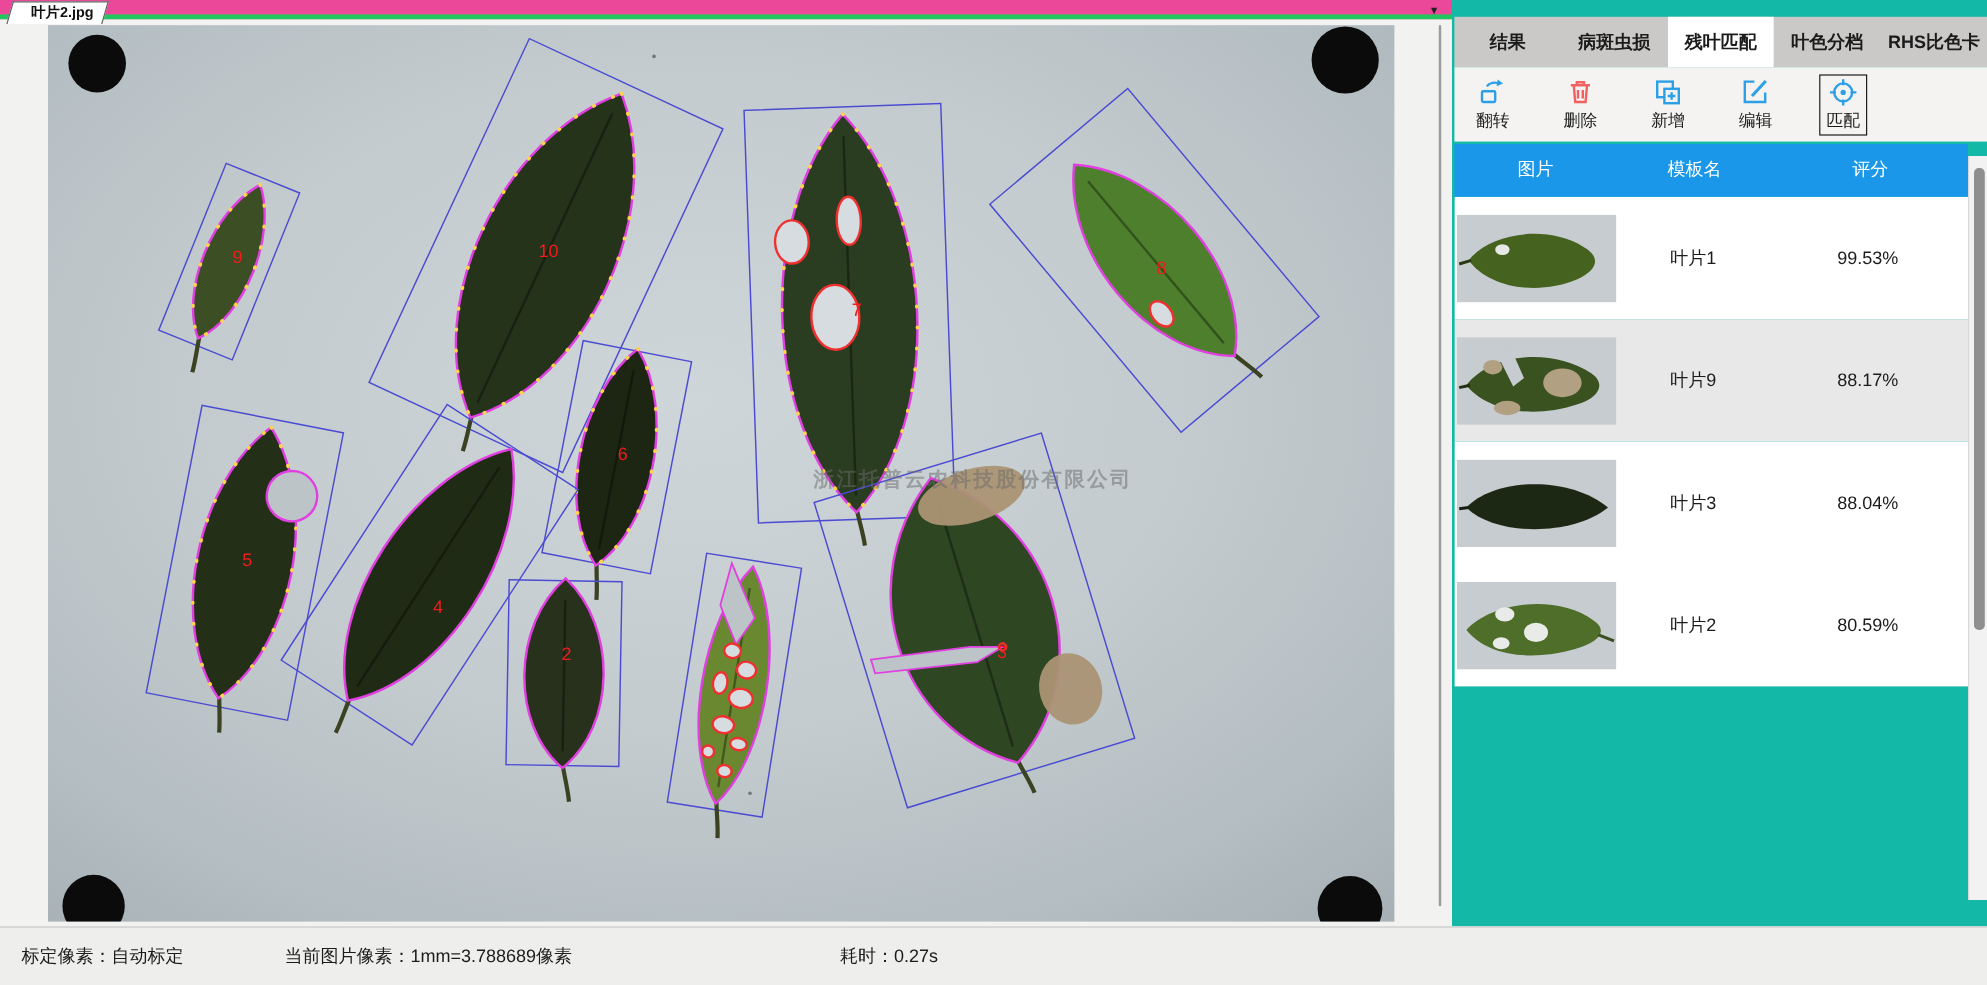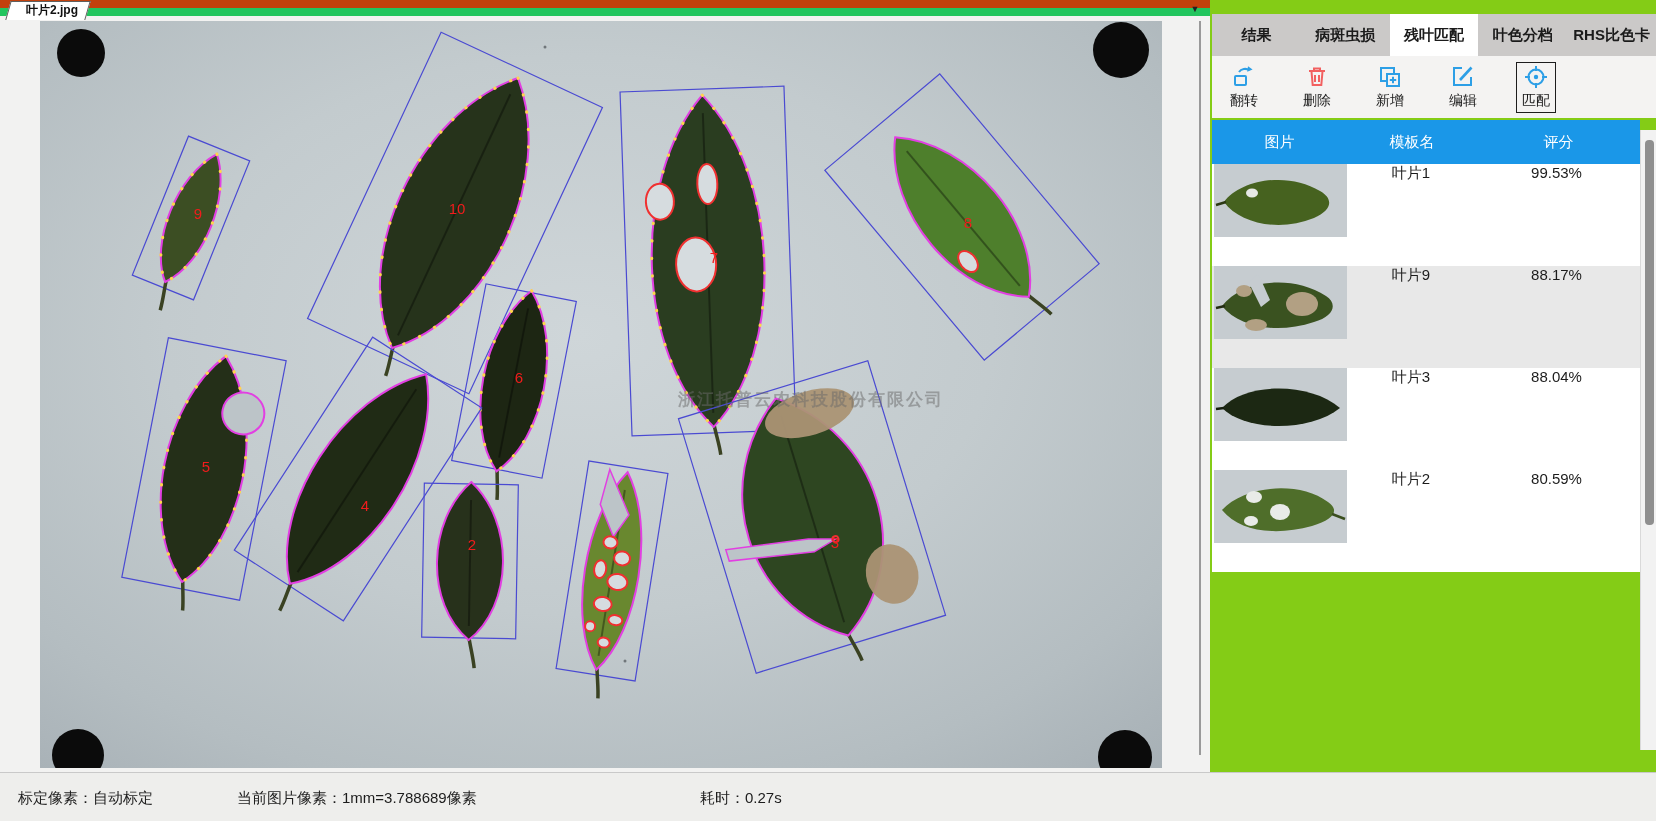--- a/index.html
+++ b/index.html
@@ -2,53 +2,53 @@
 <html><head>
 <meta charset="utf-8">
 <style>
   * { margin:0; padding:0; box-sizing:border-box; }
   html,body { width:1656px; height:821px; overflow:hidden; background:#f0efee;
     font-family:"Liberation Sans", sans-serif; }
   #app { position:relative; width:1656px; height:821px; }
 
   
   #left-pane { position:absolute; left:0; top:0; width:1210px; height:772px; background:#f2f2f1; }
-  #doc-tabbar { position:absolute; left:0; top:0; width:1210px; height:16px; background:#c2410c;
-    border-bottom:8px solid #22c55e; }
+  #doc-tabbar { position:absolute; left:0; top:0; width:1210px; height:16px; background:#ec4899;
+    border-bottom:4px solid #22c55e; }
   #doc-tab { position:absolute; left:8px; top:1px; width:80px; height:19px; background:#ffffff;
     border:1px solid #5f5f5f; border-bottom:none; transform:skewX(-16deg); }
   #doc-tab-label { position:absolute; left:10px; top:2px; width:84px; height:17px;
     font-size:12px; font-weight:bold; color:#111; text-align:center; line-height:16px; }
   #doc-dropdown { position:absolute; left:1186px; top:4px; width:18px; height:14px;
     font-size:9px; color:#222; text-align:center; cursor:pointer; }
   #viewport { position:absolute; left:0; top:20px; width:1210px; height:752px; background:#f2f2f1; }
   #photo { position:absolute; left:40px; top:1px; width:1122px; height:747px;
     background:radial-gradient(ellipse 920px 620px at 48% 42%, #cfd6d9 0%, #c3cbce 45%, #b4bdc1 75%, #a3acb2 100%); }
   #pane-divider { position:absolute; left:1199px; top:21px; width:2px; height:734px; background:#9a9a9a; }
 
   
-  #right-pane { position:absolute; left:1210px; top:0; width:446px; height:772px; background:#84cc16; }
+  #right-pane { position:absolute; left:1210px; top:0; width:446px; height:772px; background:#14b8a6; }
   #panel-tabs { position:absolute; left:2px; top:14px; width:444px; height:42px; background:#cbc9c8;
     display:flex; }
   .ptab { flex:1 1 0; display:flex; align-items:center; justify-content:center;
     font-size:15px; font-weight:bold; color:#1b1b1b; cursor:pointer; white-space:nowrap; }
   .ptab.active { background:#ffffff; }
   #panel-toolbar { position:absolute; left:2px; top:56px; width:444px; height:62px; background:#f4f3f2;
     display:flex; align-items:flex-start; padding:6px 0 0 12px; gap:33px; }
   .tool-btn { width:40px; display:flex; flex-direction:column; align-items:center;
     padding:1px 2px 2px 2px; cursor:pointer; border:1px solid transparent; }
   .tool-btn.selected { border:1px solid #1d1d1d; }
   .tool-btn .tlabel { font-size:14px; color:#1a1a1a; margin-top:2px; white-space:nowrap; }
 
   #match-table { position:absolute; left:2px; top:120px; width:428px; }
   #table-header { display:flex; height:44px; background:#1a97e8; }
   #table-header .hcell { color:#ffffff; font-size:15px; text-align:center; line-height:44px; }
   .col1 { width:135px; } .col2 { width:130px; } .col3 { width:163px; }
   #table-rows { width:428px; height:578px; overflow:hidden; }
-  .trow { display:flex; height:102px; background:#ffffff; }
+  .trow { display:flex; height:102px; align-items:center; background:#ffffff; }
   .trow.alt { background:#e8e8e8; }
   .thumb { width:133px; height:73px; margin-left:2px; }
   .tname, .tscore { font-size:15px; color:#1c1c1c; text-align:center; }
   .tname { width:128px; } .tscore { width:163px; }
 
   #panel-scrollbar { position:absolute; left:430px; top:130px; width:16px; height:620px;
     background:#f2f2f2; border-left:1px solid #d9d9d9; }
   #panel-scroll-thumb { position:absolute; left:4px; top:10px; width:9px; height:385px;
     background:#8f8f8f; border-radius:4px; }
 

